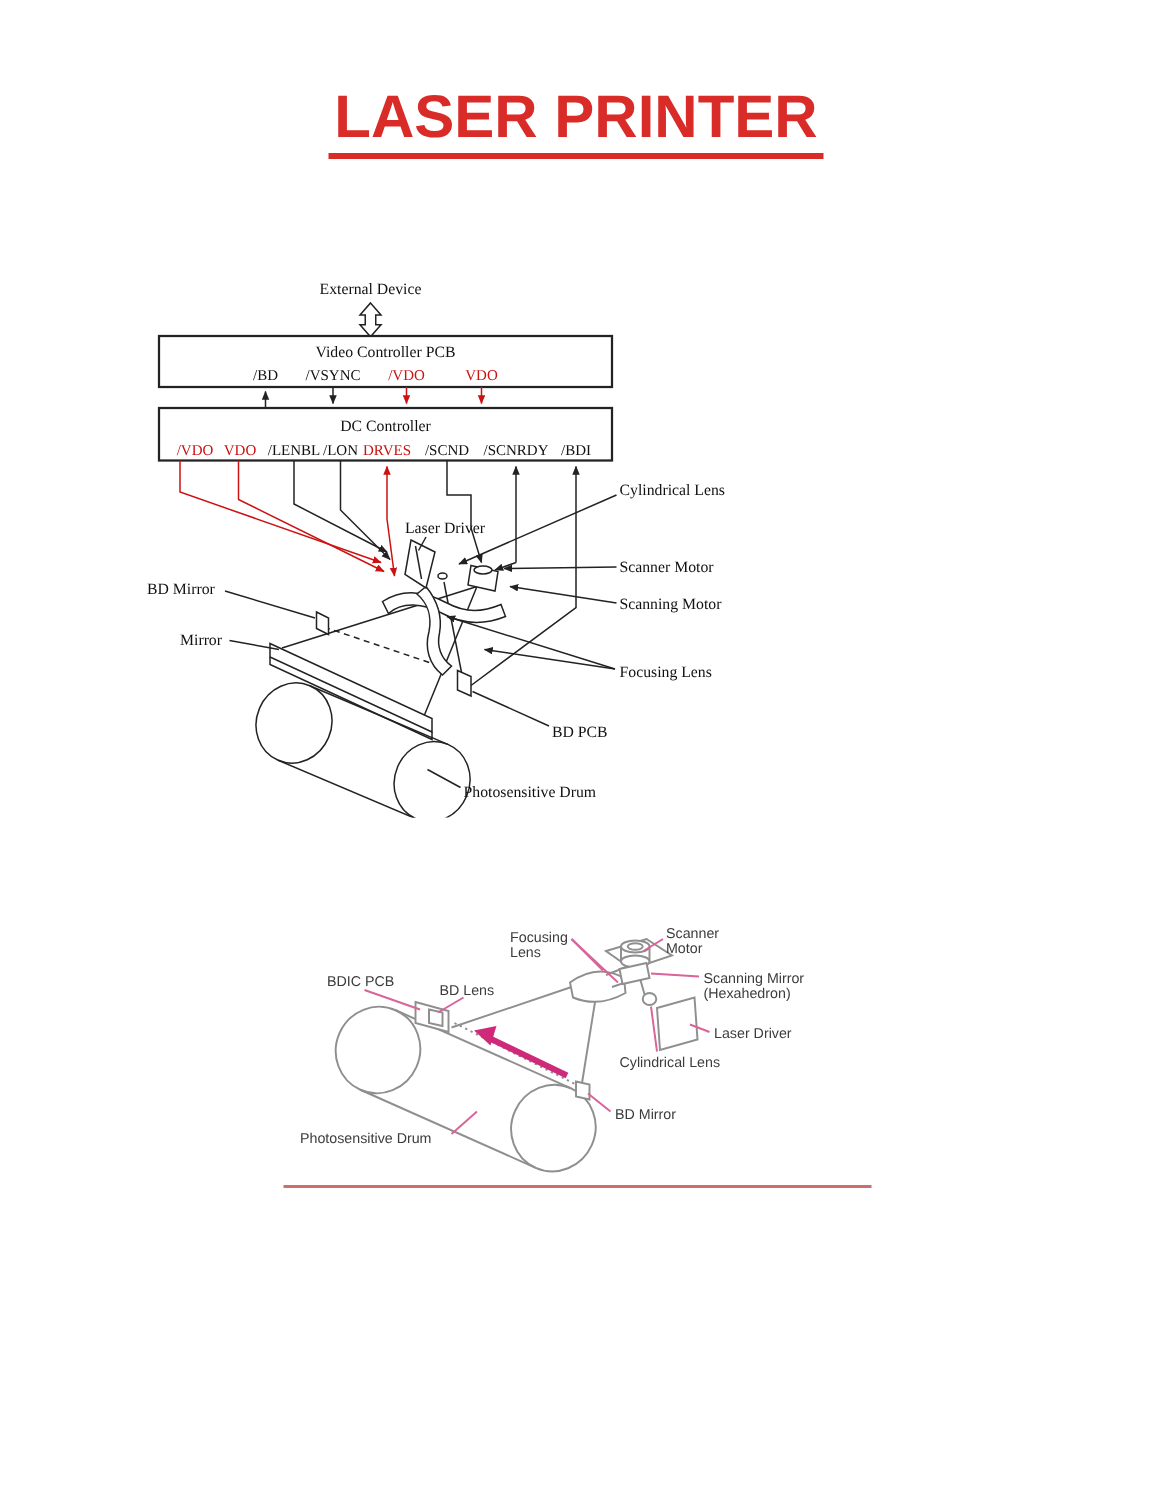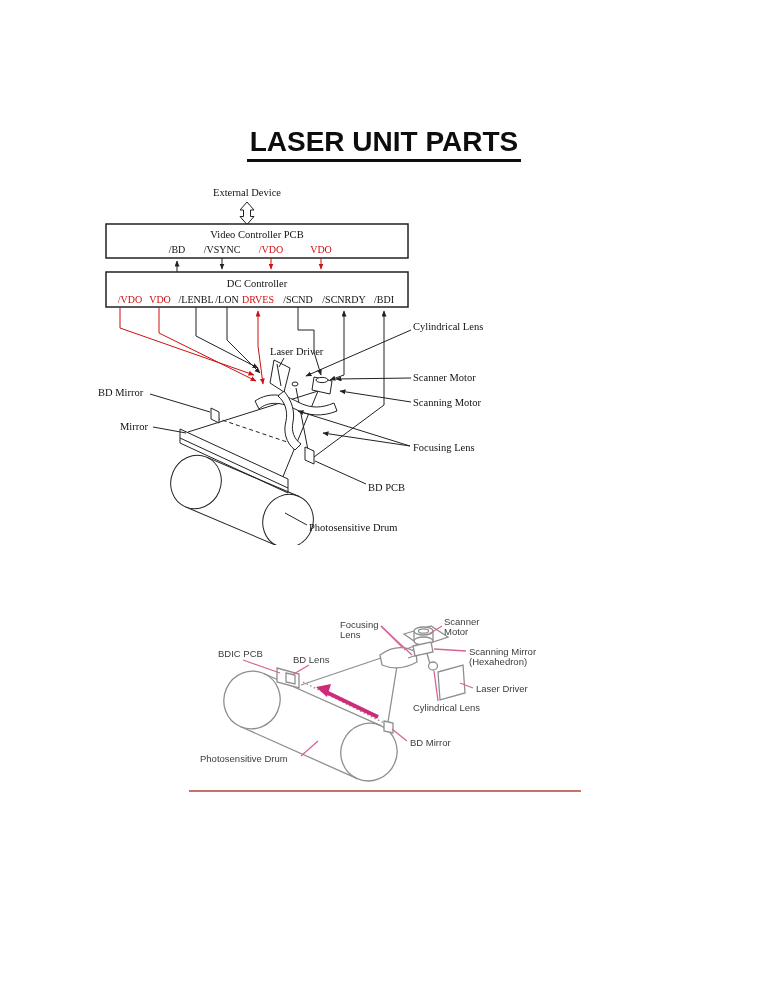--- a/index.html
+++ b/index.html
@@ -24,21 +24,21 @@
   .d2line{stroke:#8f8f8f;stroke-width:1.3;fill:none;}
   .d2shape{stroke:#8f8f8f;stroke-width:1.3;fill:#ffffff;}
   .pink{stroke:#d9639b;stroke-width:1.3;fill:none;}
   .divider{position:absolute;left:189px;top:790px;width:392px;height:2px;background:#c9706c;}
 </style>
 </head>
 <body>
 
 <div class="page">
 
-  <h2 class="subtitle"><span>LASER UNIT PARTS</span></h2>
+  <h1 class="title"><span>LASER PRINTER</span></h1>
 
   <svg id="diagram1" width="420" height="362" viewBox="88 183 420 362">
     <defs>
       <marker id="ab" markerUnits="userSpaceOnUse" markerWidth="7" markerHeight="6" refX="5.5" refY="2.5" orient="auto">
         <path d="M0,0 L6,2.5 L0,5 Z" fill="#222"></path>
       </marker>
       <marker id="ar" markerUnits="userSpaceOnUse" markerWidth="7" markerHeight="6" refX="5.5" refY="2.5" orient="auto">
         <path d="M0,0 L6,2.5 L0,5 Z" fill="#cc1111"></path>
       </marker>
     </defs>

